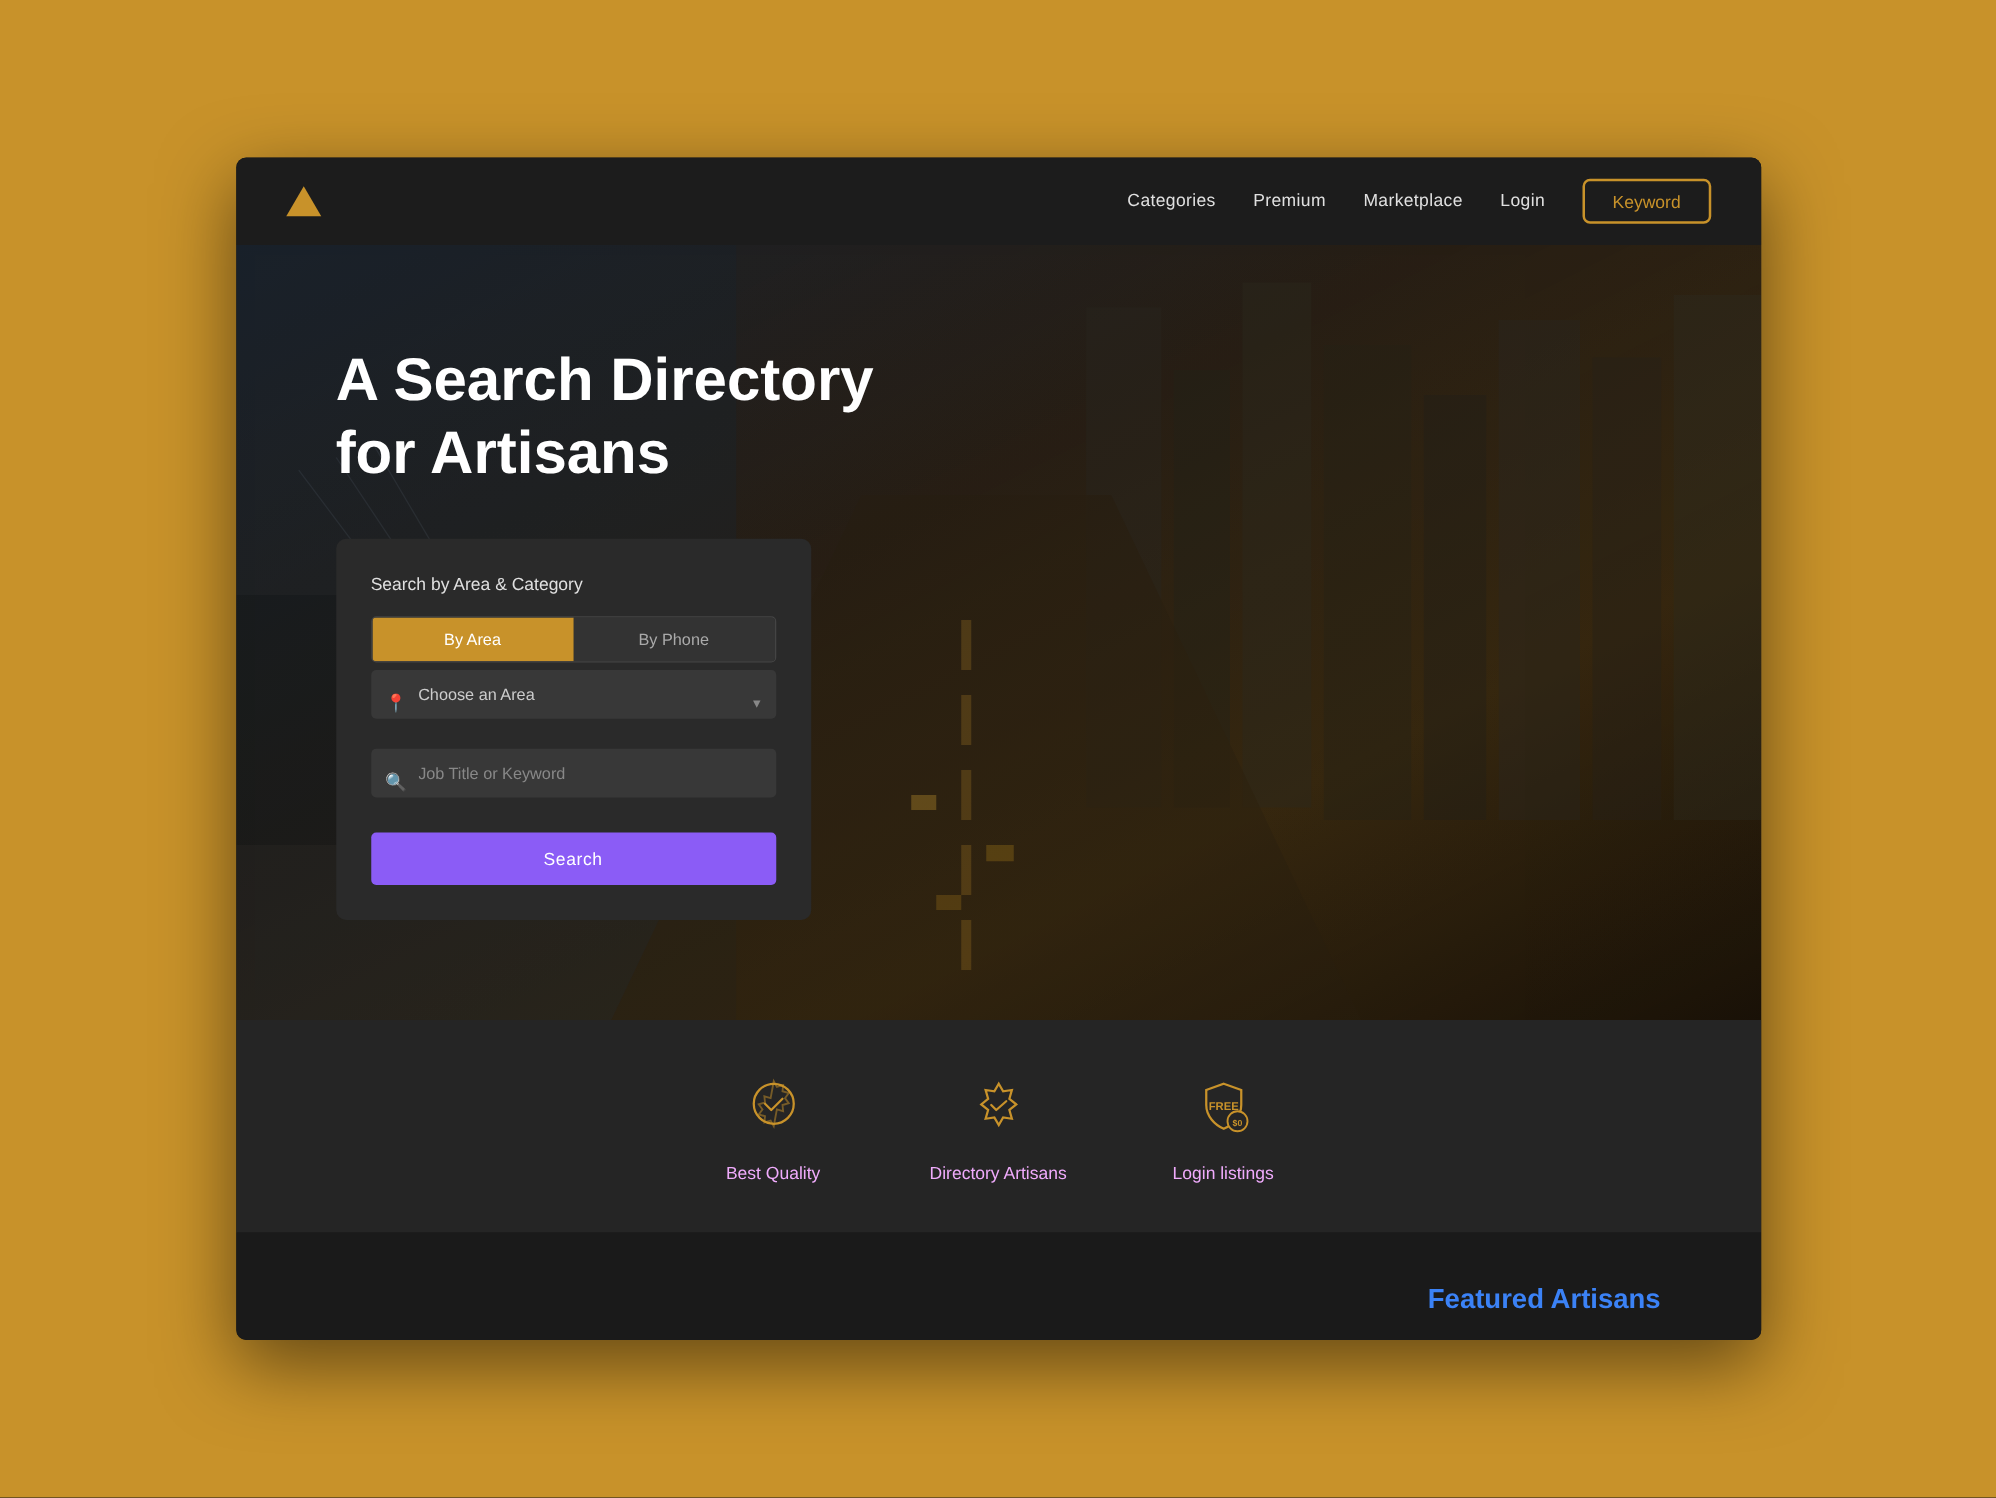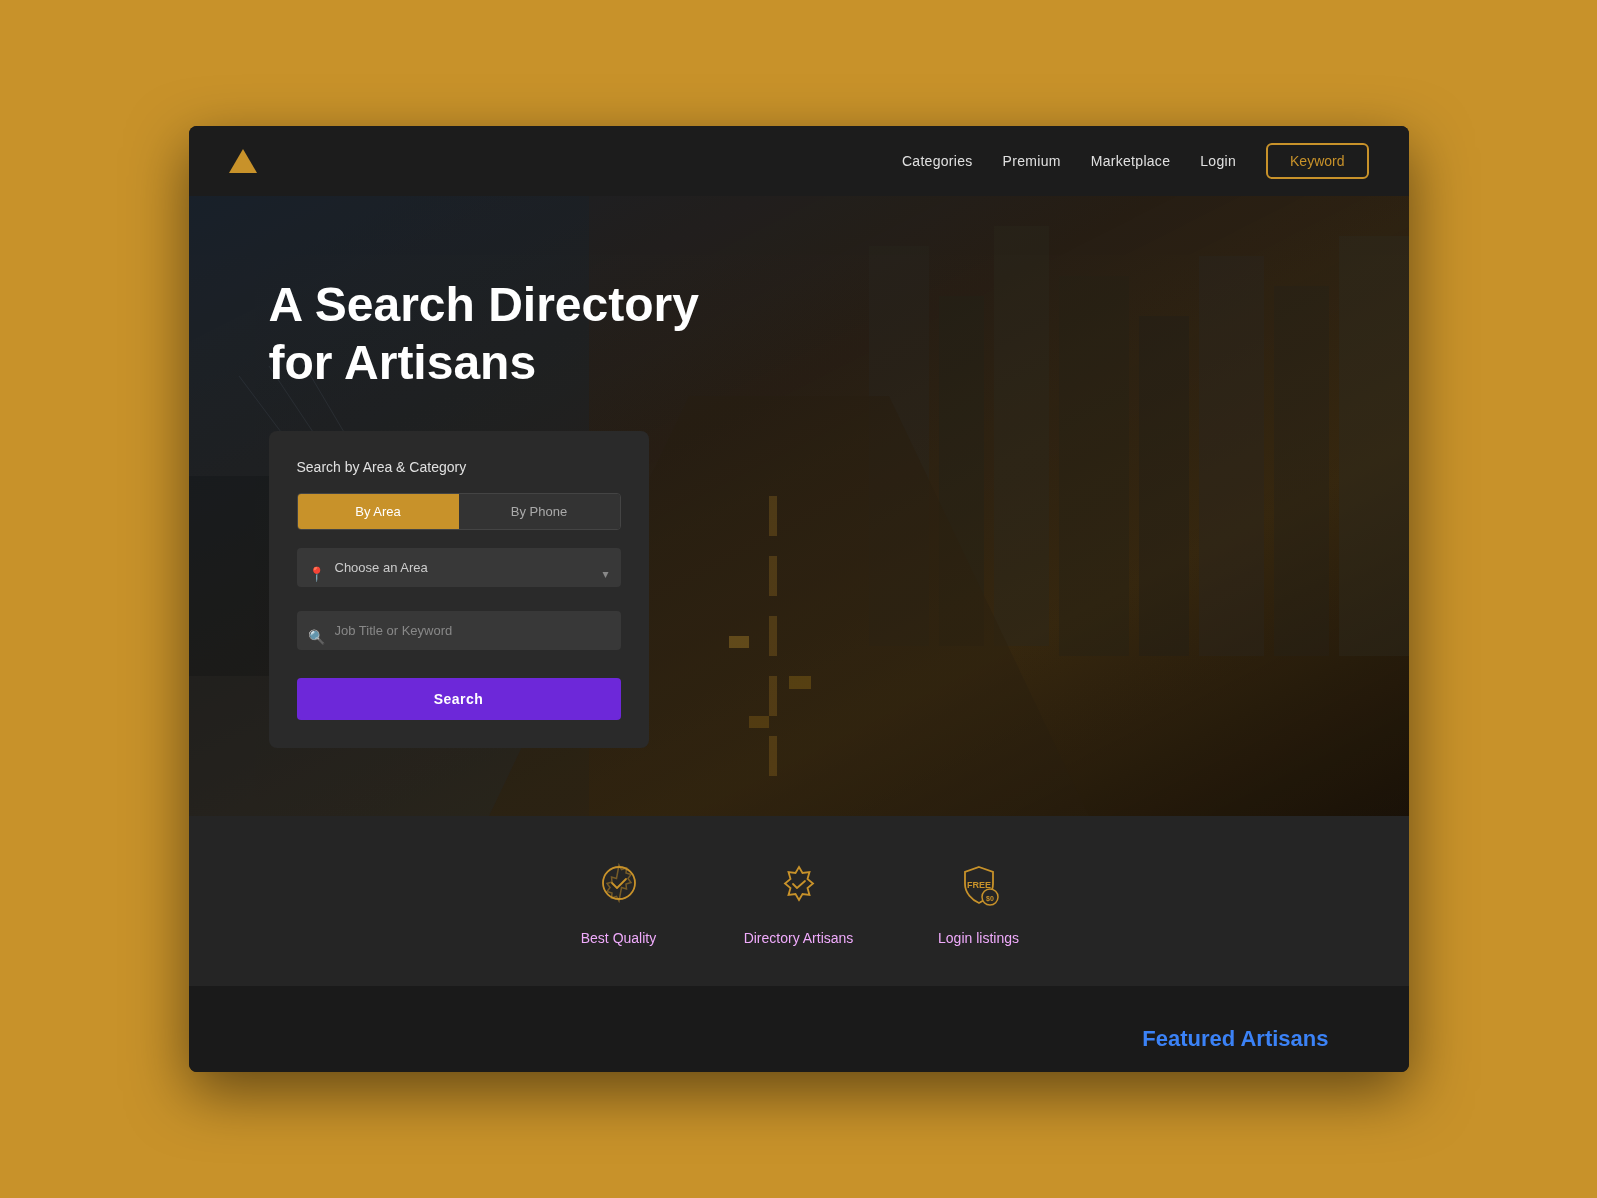--- a/index.html
+++ b/index.html
@@ -108,21 +108,21 @@
       color: #e0e0e0;
       font-size: 14px;
       font-weight: 500;
       margin-bottom: 18px;
     }
 
     .tab-group {
       display: flex;
       border-radius: 4px;
       overflow: hidden;
-      margin-bottom: 18px;
+      margin-bottom: 6px;
       border: 1px solid #444;
     }
 
     .tab-btn {
       flex: 1;
       padding: 10px;
       border: none;
       font-size: 13px;
       cursor: pointer;
       font-weight: 500;
@@ -176,27 +176,27 @@
       right: 12px;
       top: 50%;
       transform: translateY(-50%);
       color: #888;
       font-size: 12px;
       pointer-events: none;
     }
 
     .search-btn {
       width: 100%;
-      background: #6d28d9;
+      background: #8b5cf6;
       border: none;
       border-radius: 4px;
       padding: 13px;
       color: #fff;
       font-size: 14px;
-      font-weight: 700;
+      font-weight: 400;
       cursor: pointer;
       letter-spacing: 0.5px;
       margin-top: 4px;
     }
 
     
     .features-bar {
       background: #252525;
       padding: 40px 60px;
       display: flex;

